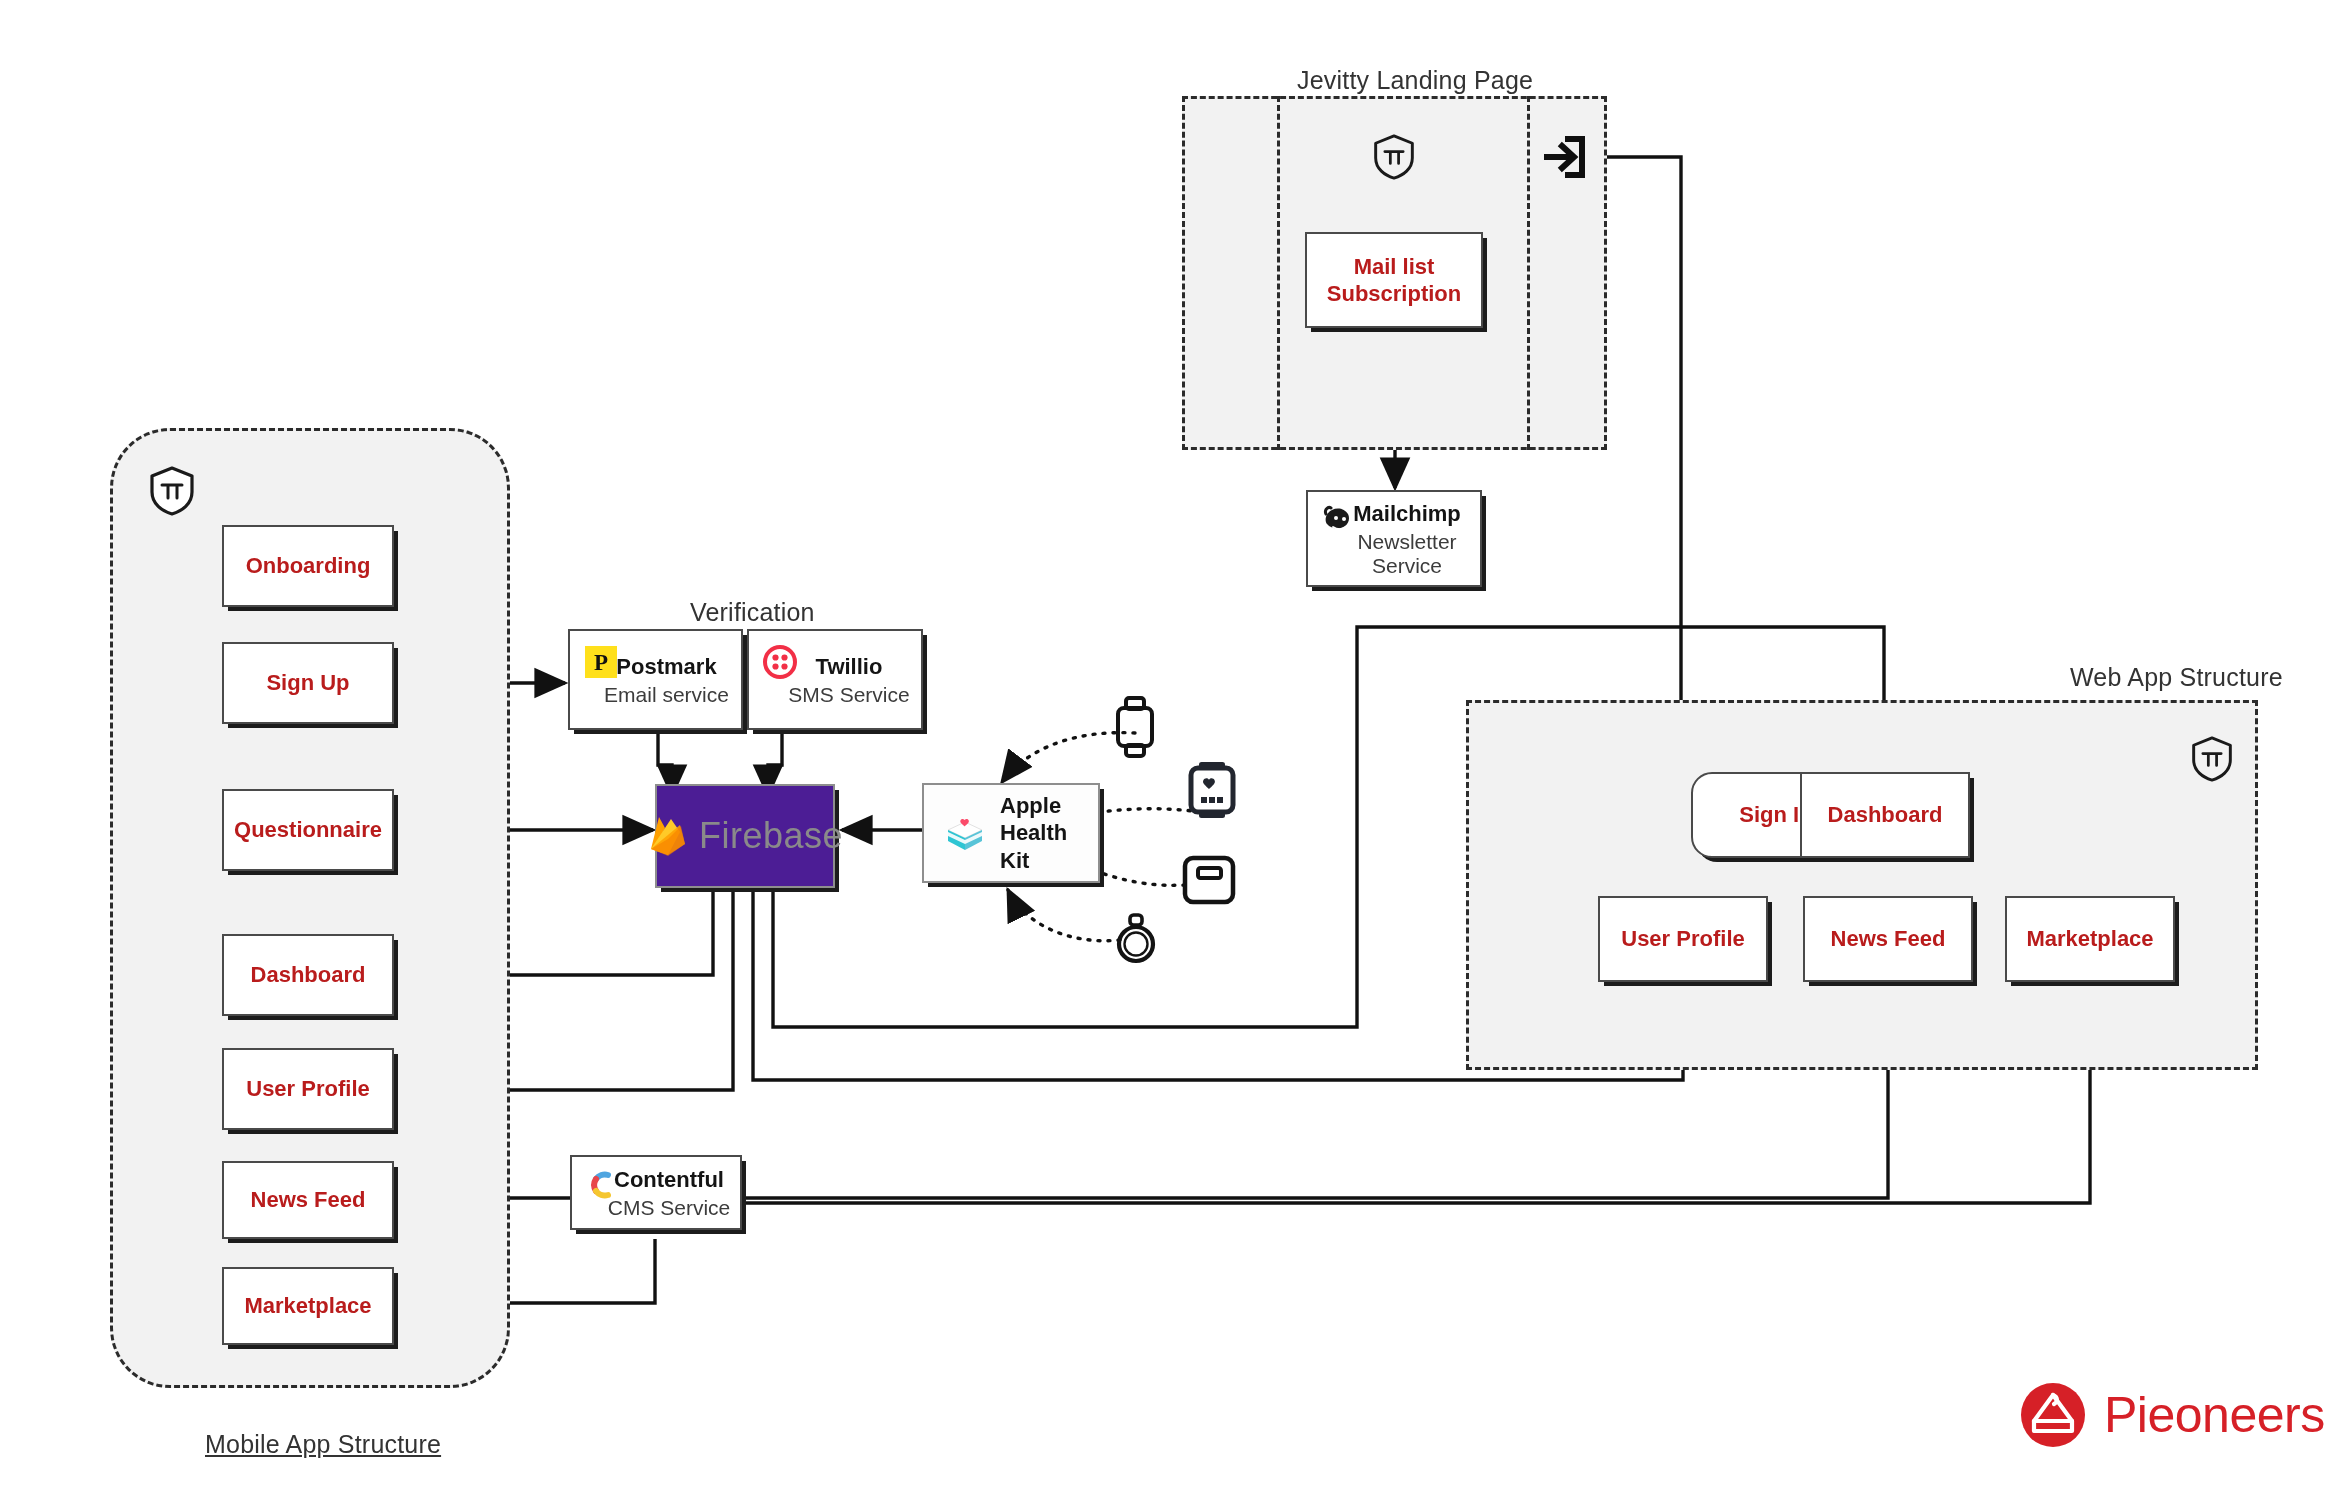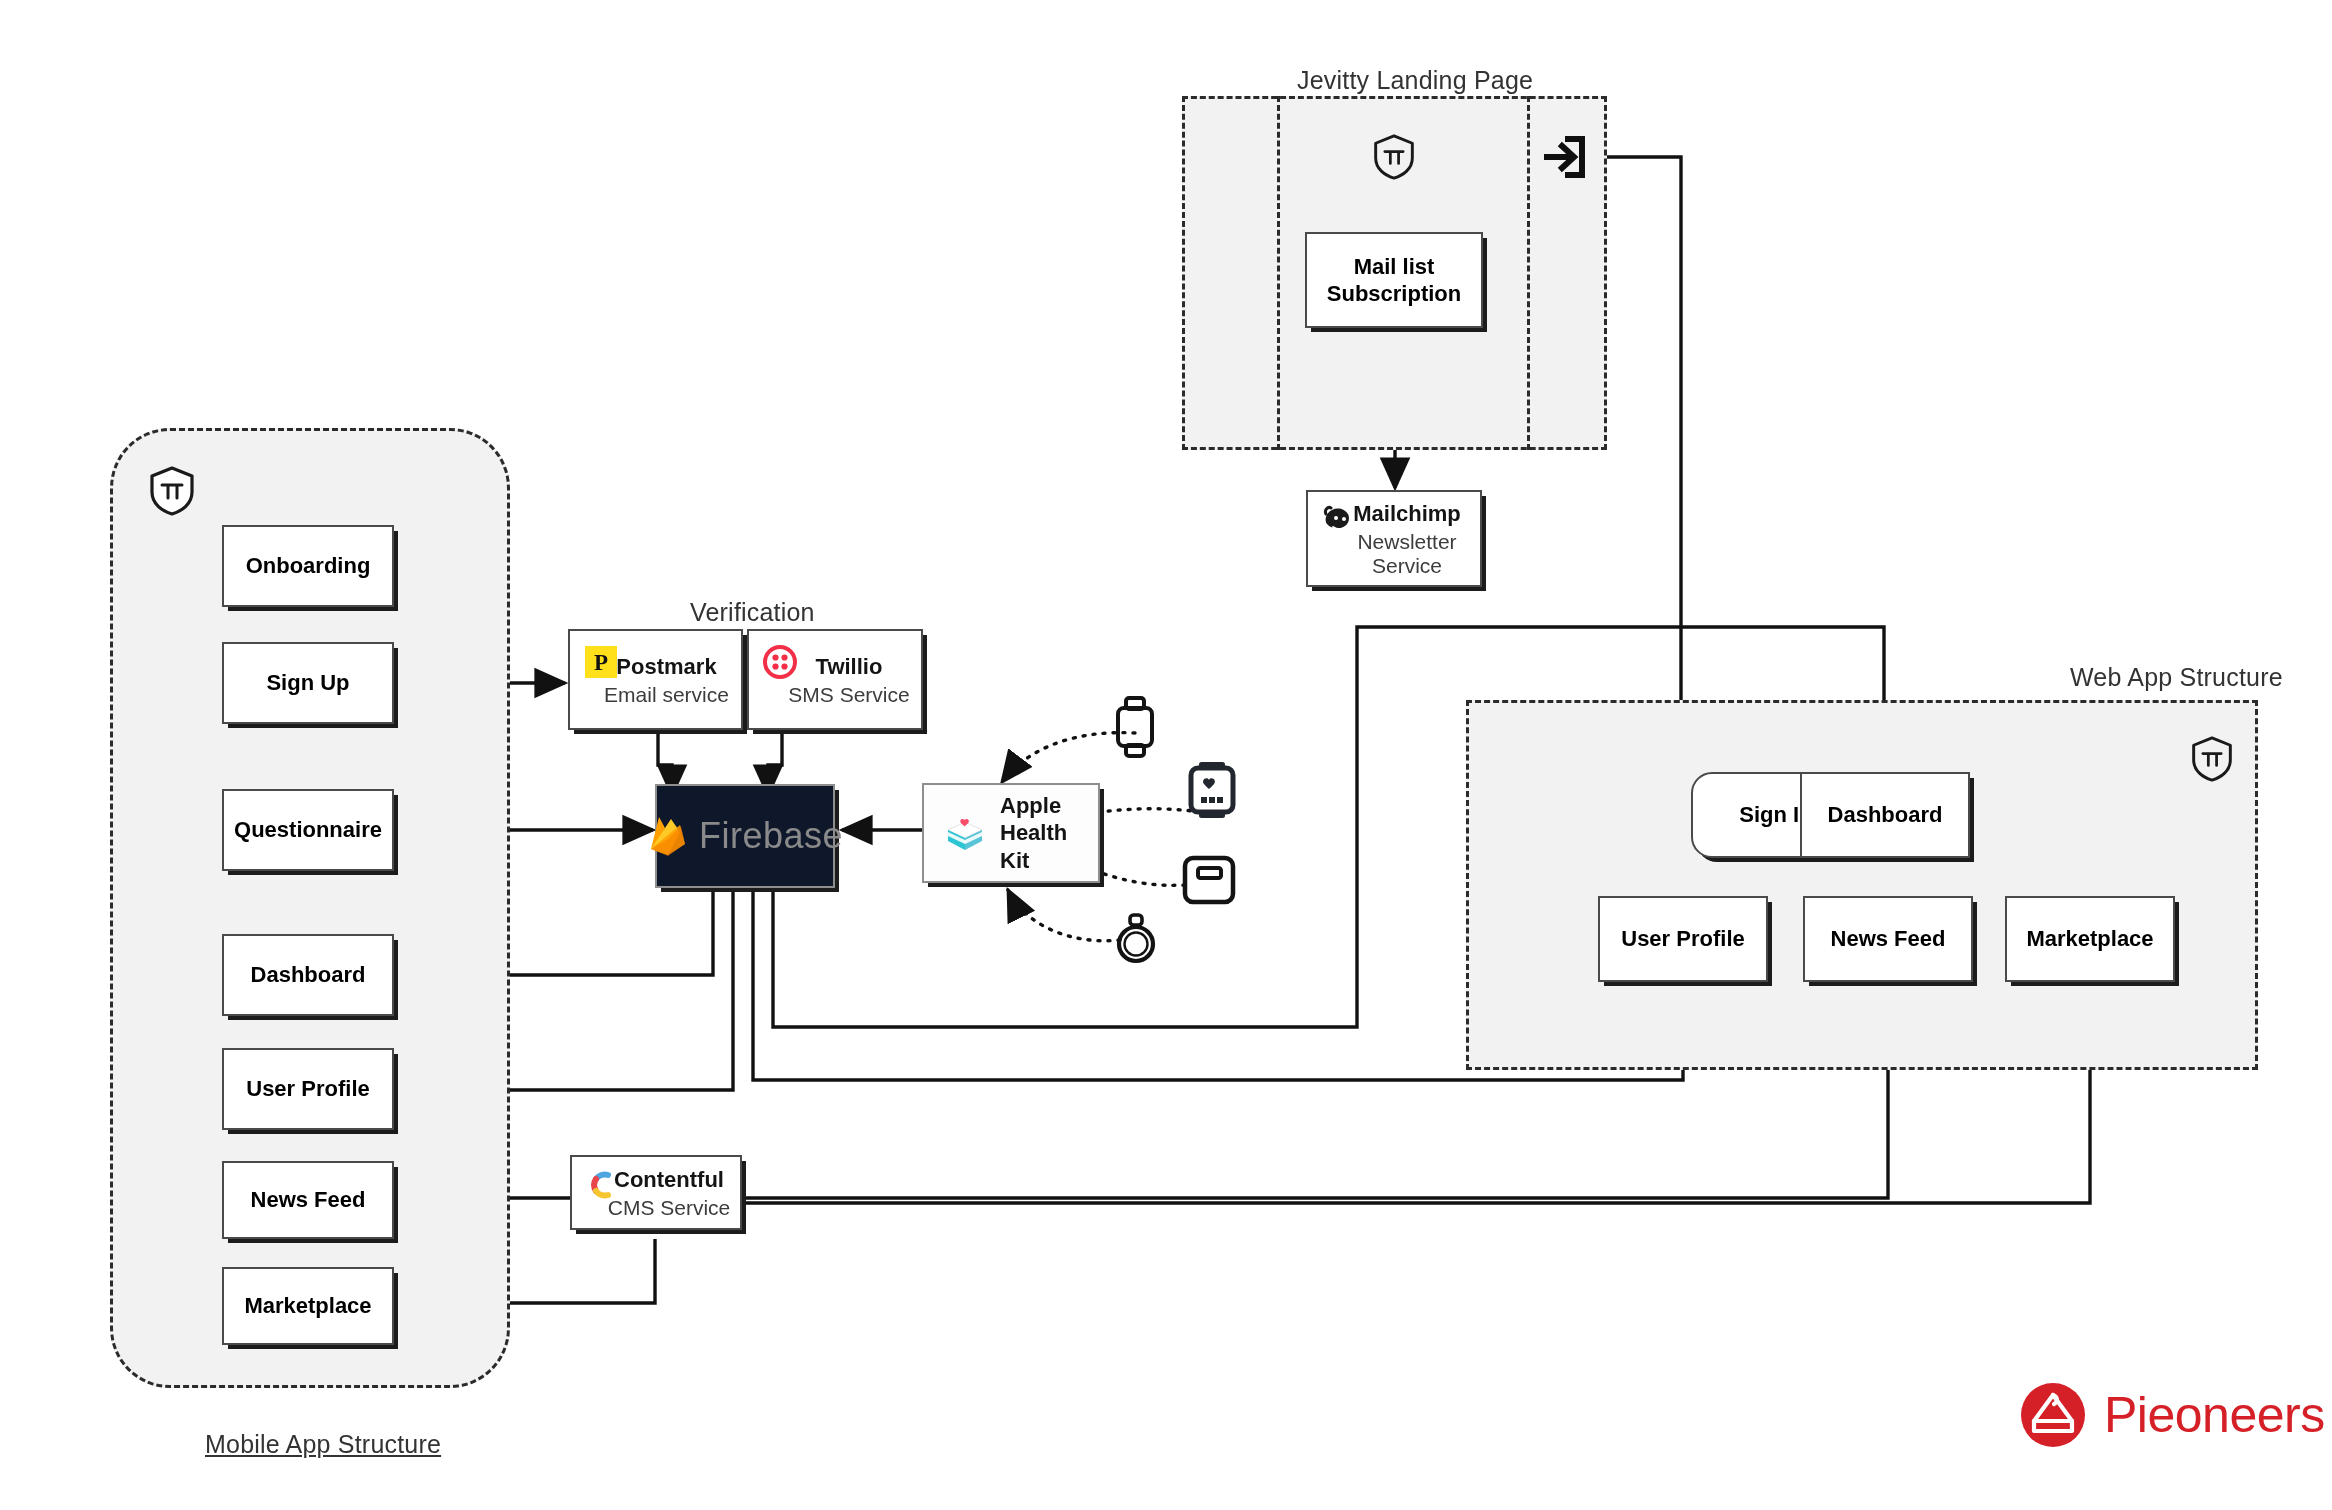--- a/index.html
+++ b/index.html
@@ -44,36 +44,36 @@
     background:#ffffff;
     border:2px solid #4a4a4a;
     box-sizing:border-box;
     display:flex;
     align-items:center;
     justify-content:center;
     box-shadow:5px 5px 0 -1px #1c1c1c;
     text-align:center;
   }
   .node .label{
-    font-size:22px;font-weight:bold;color:#000000;line-height:1.25;
+    font-size:22px;font-weight:bold;color:#b91c1c;line-height:1.25;
   }
   .svc{
     position:absolute;background:#ffffff;border:2px solid #4a4a4a;
     box-sizing:border-box;box-shadow:5px 5px 0 -1px #1c1c1c;
   }
   .svc-inner{
     position:absolute;left:0;right:0;top:50%;transform:translateY(-50%);
     text-align:center;
   }
   .svc .name{font-size:22px;font-weight:bold;color:#141414;display:block;}
   .svc .sub{font-size:21px;color:#3c3c3c;display:block;margin-top:3px;}
   .svc-logo{position:absolute;left:14px;top:14px;width:34px;height:34px;}
 
   .firebase-box{
-    position:absolute;background:#0f172a;border:2px solid #8e8e8e;
+    position:absolute;background:#4c1d95;border:2px solid #8e8e8e;
     box-sizing:border-box;box-shadow:5px 5px 0 -1px #1c1c1c;
     display:flex;align-items:center;justify-content:center;gap:10px;
   }
   .firebase-word{font-size:36px;color:#8a8a8a;letter-spacing:.5px;}
 
   .hk-box{
     position:absolute;background:#fdfdfd;border:2px solid #8e8e8e;
     box-sizing:border-box;box-shadow:5px 5px 0 -1px #1c1c1c;
     display:flex;align-items:center;gap:12px;padding-left:18px;
   }

